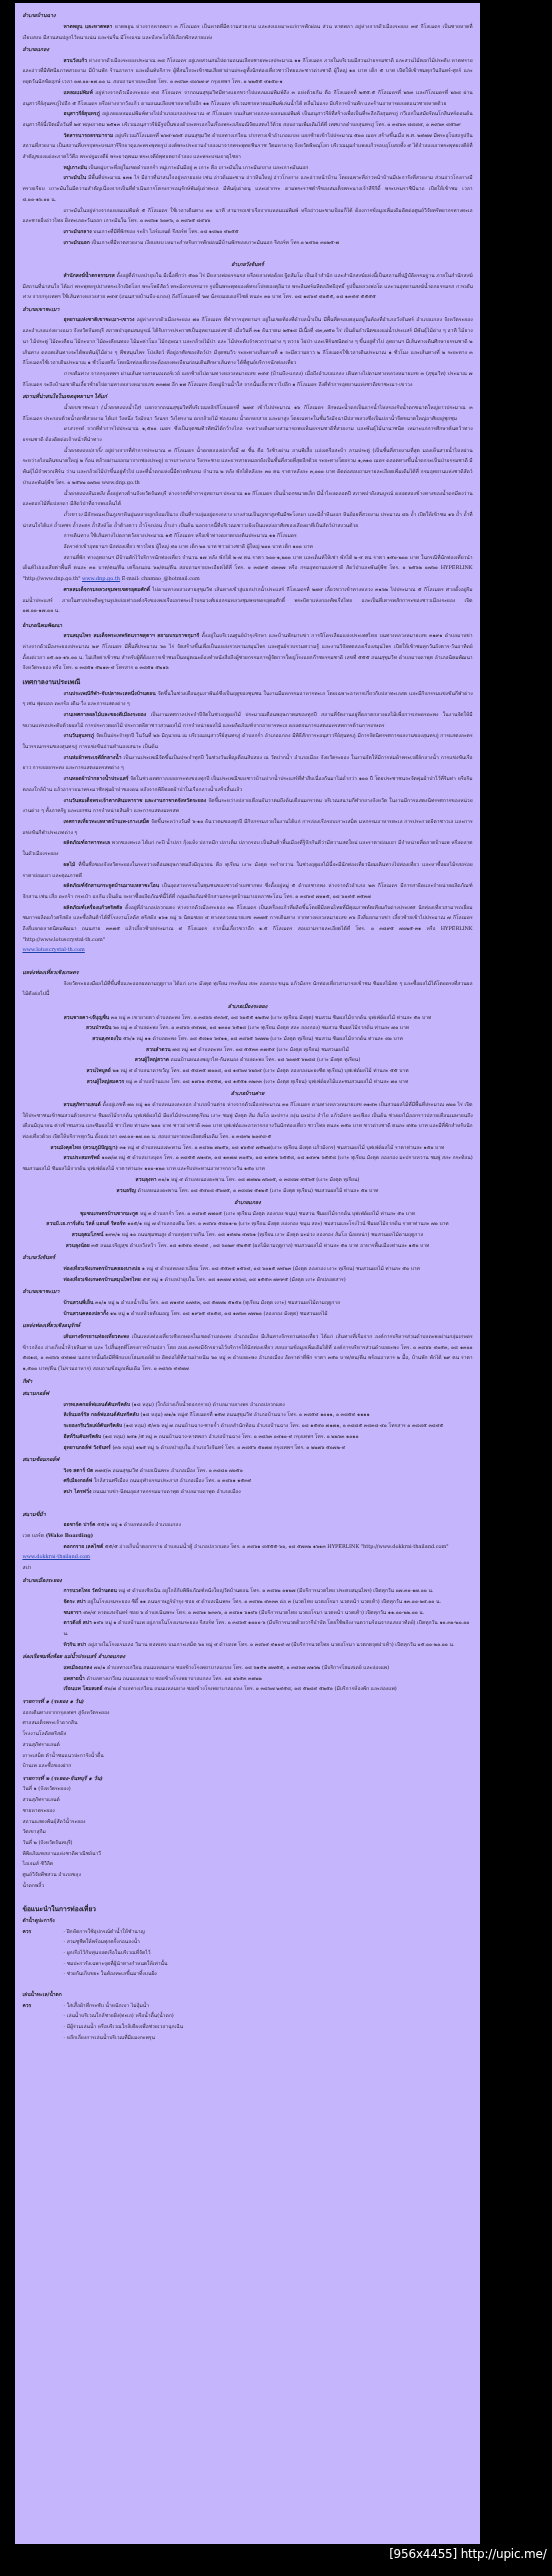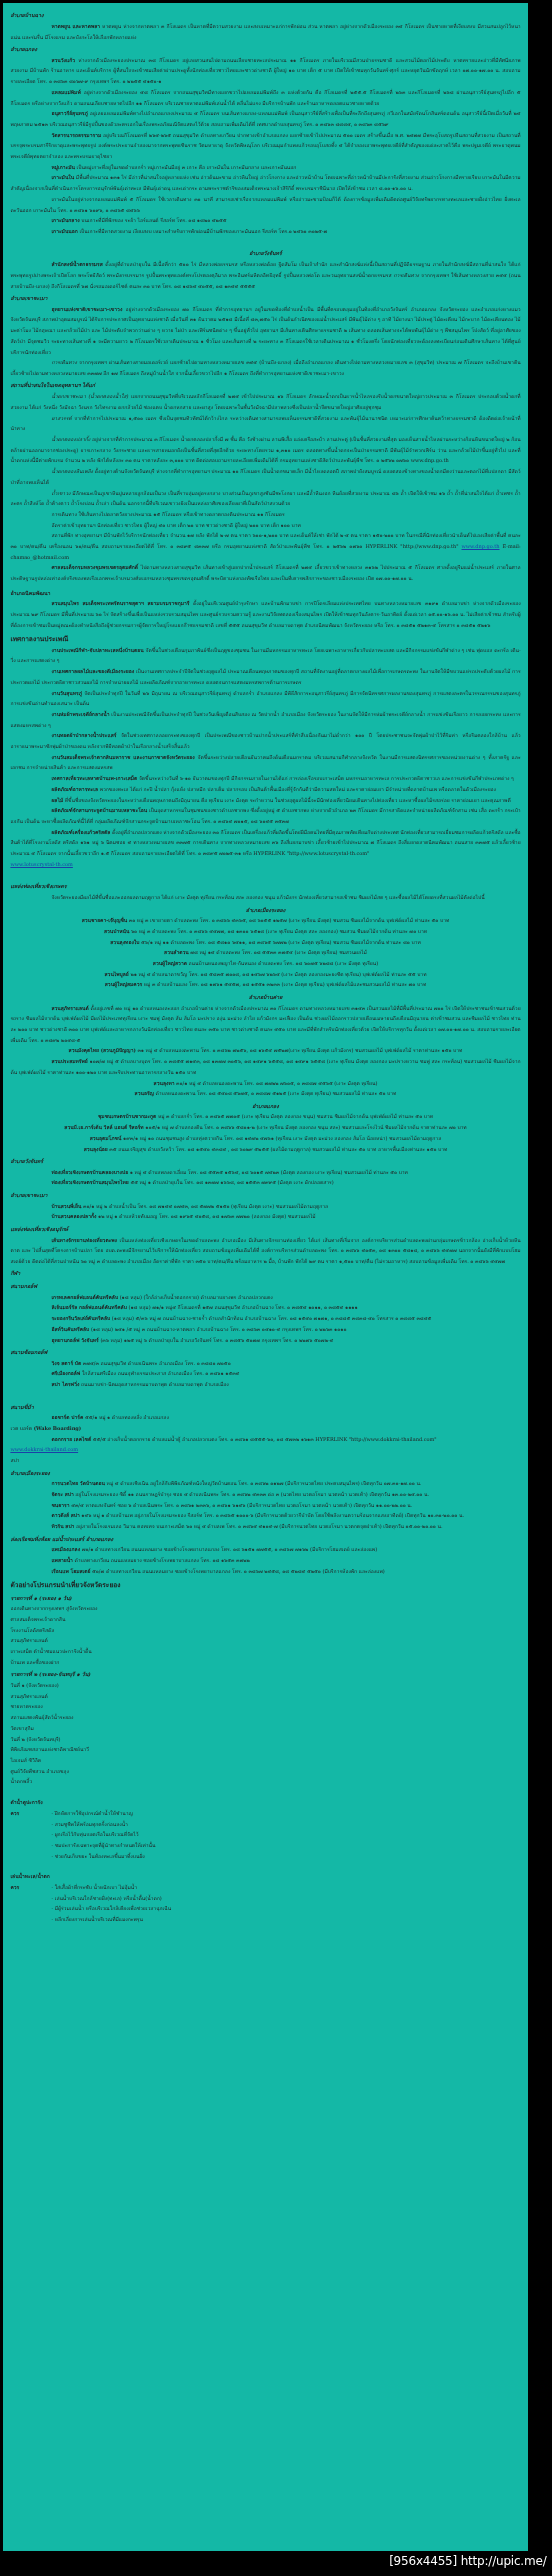--- a/index.html
+++ b/index.html
@@ -1,33 +1,33 @@
 <!DOCTYPE html>
 <html style="font-size:14.7px"><head>
 <meta charset="utf-8">
 <style>
   html, body { margin:0; padding:0; }
   body { width:552px; height:2576px; background:#000; overflow:hidden; position:relative; font-family:"DejaVu Serif", serif; }
-  #page { position:absolute; left:3px; top:2.8px; width:525px; height:2553px; background:#14b8a6; overflow:hidden; }
+  #page { position:absolute; left:15px; top:2.8px; width:465px; height:2553px; background:#c4b5fd; overflow:hidden; }
   .doc { padding:5.5px 7.4px 0 7.4px; color:#222; font-size:5px; line-height:10.7px; }
   .h-district { font-style:italic; font-weight:bold; font-size:5.2px; margin:1.8px 0 0 0; }
   .h-district.center { text-align:center; }
   .h-section { font-weight:bold; font-size:6.6px; margin:3.7px 0 0 0; }
   .h-sub { font-style:italic; font-weight:bold; font-size:5.3px; margin:1.8px 0 0 0; }
   .p { text-indent:41px; text-align:justify; margin:0; }
   .p b { font-weight:bold; }
   .entry-c { text-align:center; margin:0; }
   .entry { padding-left:41px; margin:0; }
   .plain { margin:0; }
   .spacer { height:10px; }
   .link { color:#1a3fa8; text-decoration:underline; }
   .list-row { display:flex; margin:0; }
   .list-row .lbl { width:41px; font-weight:bold; }
   .list-row .txt { flex:1; }
-  #footer { position:absolute; left:0; right:0; bottom:0; height:25px; background:#000; }
+  #footer { position:absolute; left:0; right:0; bottom:0; height:32px; background:#000; }
   #footer-text { position:absolute; right:5.5px; top:2.8px; color:#fff; font-family:"DejaVu Sans", sans-serif; font-size:12px; letter-spacing:-0.2px; }
 </style>
 </head>
 <body>
 
 <div id="page">
   <div class="doc">
 
     <div class="h-district">อำเภอบ้านฉาง</div>
     <p class="p"><b>หาดพยูน และหาดพลา</b><span> หาดพยูน ห่างจากหาดพลา ๓ กิโลเมตร เป็นหาดที่มีความสวยงาม และสงบเหมาะแก่การพักผ่อน ส่วน หาดพลา อยู่ห่างจากตัวเมืองระยอง ๓๔ กิโลเมตร เป็นชายหาดที่เงียบสงบ มีสวนสนปลูกไว้หนาแน่น และร่มรื่น มีโรงแรม และบังกะโลให้เลือกพักหลายแห่ง</span></p>
@@ -158,21 +158,20 @@
         <p class="entry"><b>ดาวดึงส์ สปา</b><span> ๑๔๖ หมู่ ๑ ตำบลบ้านเพ อยู่ภายในโรงแรมระยอง รีสอร์ท โทร. ๐ ๓๘๖๕ ๑๐๐๐-๖ (มีบริการนวดด้วยวารีบำบัด โดยใช้พลังงานความร้อนจากแสงอาทิตย์) เปิดทุกวัน ๑๐.๓๐-๒๐.๐๐ น.</span></p>
         <p class="entry"><b>ทิวริน สปา</b><span> อยู่ภายในโรงแรมเลอ วิมาน คอทเทจ บนเกาะเสม็ด ๖๐ หมู่ ๔ ตำบลเพ โทร. ๐ ๓๘๖๔ ๔๑๐๔-๗ (มีบริการนวดไทย นวดอโรมา นวดกดจุดฝ่าเท้า) เปิดทุกวัน ๐๕.๐๐-๒๐.๐๐ น.</span></p>
       </div>
     <div class="h-sub">ล่องเรือชมหิ่งห้อย แม่น้ำประแสร์ อำเภอแกลง</div>
     <div id="raft-list">
         <p class="entry"><b>แพเมืองแกลง</b><span> ๗๐/๑ ตำบลทางเกวียน ถนนแหลมยาง ซอยข้างโรงพยาบาลแกลง โทร. ๐๘ ๖๑๕๑ ๗๗๕๕, ๐ ๓๘๖๗ ๗๑๖๒ (มีบริการโฮมสเตย์ และล่องแพ)</span></p>
         <p class="entry"><b>แพสายน้ำ</b><span> ตำบลทางเกวียน ถนนแหลมยาง ซอยข้างโรงพยาบาลแกลง โทร. ๐๘ ๑๖๕๓ ๓๗๒๒</span></p>
         <p class="entry"><b>เรือนแพ โฮมสเตย์</b><span> ๕๐/๗ ตำบลทางเกวียน ถนนแหลมยาง ซอยข้างโรงพยาบาลแกลง โทร. ๐ ๓๘๖๗ ๒๔๕๘, ๐๘ ๕๒๘๔ ๕๒๕๐ (มีบริการห้องพัก และล่องแพ)</span></p>
       </div>
 
-    <div class="h-section">ตัวอย่างโปรแกรมนำเที่ยวจังหวัดระยอง</div>
     <div class="h-sub">รายการที่ ๑ (ระยอง ๑ วัน)</div>
     <div id="route1-list">
         <div class="plain">ออกเดินทางจากกรุงเทพฯ สู่จังหวัดระยอง</div>
         <div class="plain">ศาลสมเด็จพระเจ้าตากสิน</div>
         <div class="plain">โรงงานโลตัสคริสตัล</div>
         <div class="plain">สวนสุภัทราแลนด์</div>
         <div class="plain">เกาะเสม็ด ดำน้ำชมแนวปะการังน้ำตื้น</div>
         <div class="plain">บ้านเพ และซื้อของฝาก</div>
       </div>
     <div class="h-sub">รายการที่ ๒ (ระยอง-จันทบุรี ๑ วัน)</div>
@@ -185,20 +184,21 @@
       </div>
     <div class="plain">วันที่ ๒ (จังหวัดจันทบุรี)</div>
     <div id="route2d2-list">
         <div class="plain">พิพิธภัณฑสถานแห่งชาติพาณิชย์นาวี</div>
         <div class="plain">ไอเจมส์ ซิวิลิค</div>
         <div class="plain"> ศูนย์วิจัยพืชสวน อำเภอขลุง</div>
         <div class="plain">น้ำตกพลิ้ว</div>
       </div>
     <div class="spacer"></div>
 
+    <div class="h-section">ข้อแนะนำในการท่องเที่ยว</div>
     <div class="plain" style="font-weight:bold;">ดำน้ำดูปะการัง</div>
     <div id="diving-list">
         <div class="list-row">
           <span class="lbl">ควร</span>
           <span class="txt">- ฝึกหัดการใช้อุปกรณ์ดำน้ำให้ชำนาญ</span>
         </div>
         <div class="list-row">
           <span class="lbl"></span>
           <span class="txt">- สวมชูชีพให้พร้อมทุกครั้งก่อนลงน้ำ</span>
         </div>

